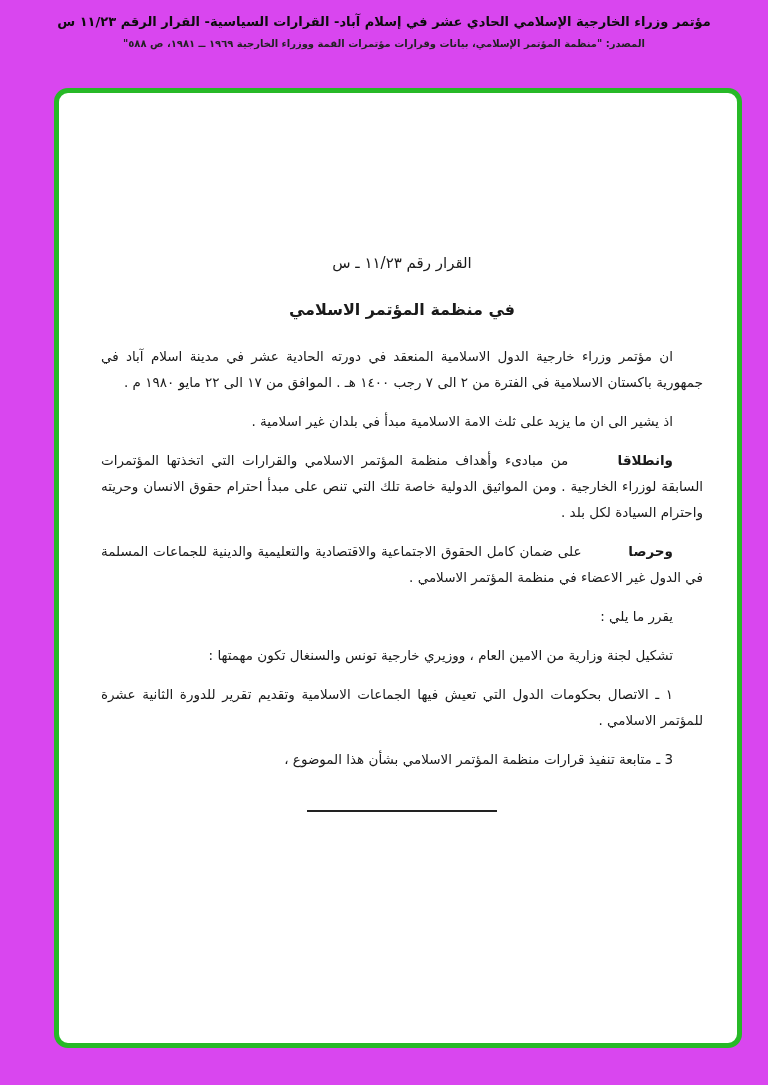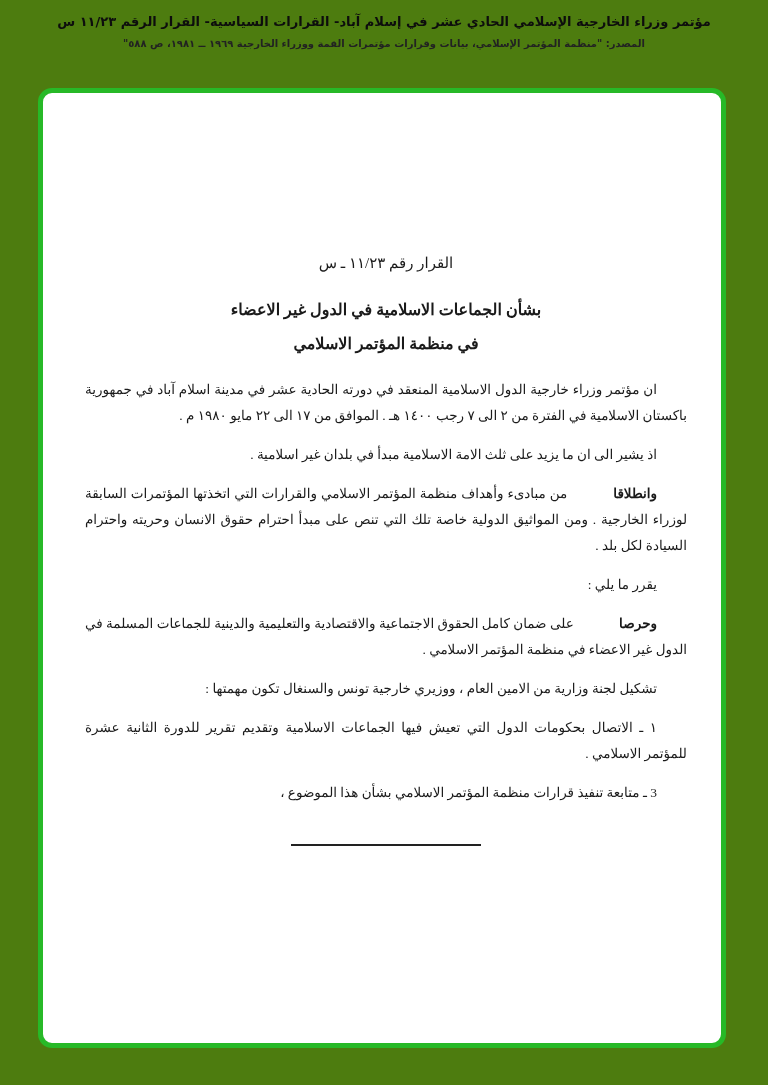--- a/index.html
+++ b/index.html
@@ -5,21 +5,21 @@
   html, body {
     margin: 0;
     padding: 0;
     background: #ffffff;
     font-family: "DejaVu Sans", sans-serif;
   }
   .page {
     position: relative;
     width: 768px;
     height: 1085px;
-    background: #4d7c0f;
+    background: #d946ef;
     overflow: hidden;
     color: #1b1b1b;
   }
   .header {
     direction: rtl;
     text-align: center;
     padding-top: 14px;
   }
   .header-line1 {
     font-weight: bold;
@@ -30,29 +30,28 @@
   }
   .header-line2 {
     font-weight: bold;
     font-size: 10px;
     color: #222222;
     margin-top: 9px;
     padding: 0 60px;
   }
   .doc-frame {
     position: absolute;
-    left: 38px;
+    left: 54px;
     top: 88px;
     width: 688px;
     height: 960px;
     box-sizing: border-box;
     border: 5px solid #27b927;
     border-radius: 14px;
     background: #ffffff;
-    font-family: Liberation Serif, serif;
   }
   .doc-content {
     direction: rtl;
     padding: 160px 34px 0 42px;
     font-size: 13.5px;
     color: #1a1a1a;
   }
   .res-num {
     text-align: center;
     font-size: 15px;
@@ -88,30 +87,29 @@
     <div class="header-line1">مؤتمر وزراء الخارجية الإسلامي الحادي عشر في إسلام آباد- القرارات السياسية- القرار الرقم ١١/٢٣ س</div>
     <div class="header-line2">المصدر: "منظمة المؤتمر الإسلامي، بيانات وقرارات مؤتمرات القمة ووزراء الخارجية ١٩٦٩ ــ ١٩٨١، ص ٥٨٨"</div>
   </div>
 
   <div class="doc-frame" style="border-color: rgb(39, 185, 39);">
     <div class="doc-content">
 
       <div class="res-num">القرار رقم ١١/٢٣ ـ س</div>
 
       <div class="doc-title">
-        <div>بشأن الجماعات الاسلامية في الدول غير الاعضاء</div>
         <div>في منظمة المؤتمر الاسلامي</div>
       </div>
 
       <div>
           <p class="para"><span>ان مؤتمر وزراء خارجية الدول الاسلامية المنعقد في دورته الحادية عشر في مدينة اسلام آباد في جمهورية باكستان الاسلامية في الفترة من ٢ الى ٧ رجب ١٤٠٠ هـ . الموافق من ١٧ الى ٢٢ مايو ١٩٨٠ م .</span></p>
           <p class="para"><span>اذ يشير الى ان ما يزيد على ثلث الامة الاسلامية مبدأ في بلدان غير اسلامية .</span></p>
           <p class="para"><b>وانطلاقا</b><span> من مبادىء وأهداف منظمة المؤتمر الاسلامي والقرارات التي اتخذتها المؤتمرات السابقة لوزراء الخارجية . ومن المواثيق الدولية خاصة تلك التي تنص على مبدأ احترام حقوق الانسان وحريته واحترام السيادة لكل بلد .</span></p>
+          <p class="para"><b>وحرصا</b><span> على ضمان كامل الحقوق الاجتماعية والاقتصادية والتعليمية والدينية للجماعات المسلمة في الدول غير الاعضاء في منظمة المؤتمر الاسلامي .</span></p>
           <p class="para"><span>يقرر ما يلي :</span></p>
-          <p class="para"><b>وحرصا</b><span> على ضمان كامل الحقوق الاجتماعية والاقتصادية والتعليمية والدينية للجماعات المسلمة في الدول غير الاعضاء في منظمة المؤتمر الاسلامي .</span></p>
           <p class="para"><span>تشكيل لجنة وزارية من الامين العام ، ووزيري خارجية تونس والسنغال تكون مهمتها :</span></p>
           <p class="para"><span>١ ـ الاتصال بحكومات الدول التي تعيش فيها الجماعات الاسلامية وتقديم تقرير للدورة الثانية عشرة للمؤتمر الاسلامي .</span></p>
           <p class="para"><span>3 ـ متابعة تنفيذ قرارات منظمة المؤتمر الاسلامي بشأن هذا الموضوع ،</span></p>
         </div>
 
       <div class="end-rule"></div>
 
     </div>
   </div>
 

